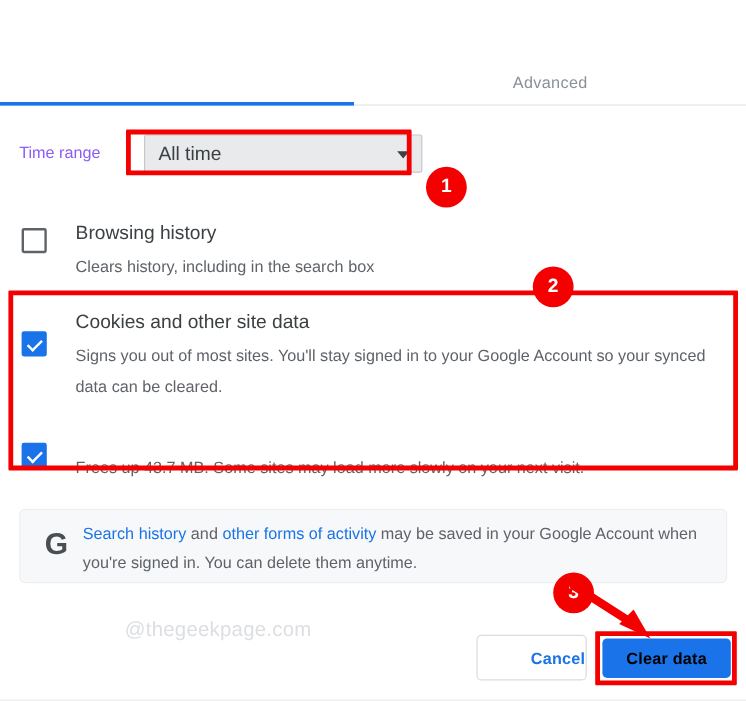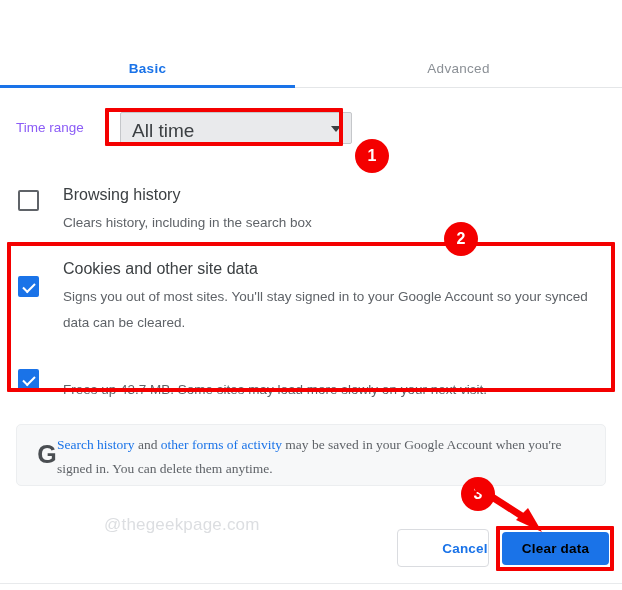--- a/index.html
+++ b/index.html
@@ -101,21 +101,21 @@
     height: 32px;
     background: #e9eaec;
     border: 1px solid #c5c7ca;
     border-radius: 2px;
     cursor: pointer;
   }
   #timerange-value {
     position: absolute;
     left: 11px;
     top: 7px;
-    font-size: 19px;
+    font-size: 16px;
     color: #3c4043;
   }
   #timerange-chevron {
     position: absolute;
     right: 10px;
     top: 13px;
     width: 0;
     height: 0;
     border-left: 5.5px solid transparent;
     border-right: 5.5px solid transparent;
@@ -199,27 +199,26 @@
     height: 30px;
     font-size: 25px;
     font-weight: bold;
     color: #4a4e52;
     line-height: 30px;
     text-align: center;
     font-family: "Liberation Sans", sans-serif;
   }
   #google-panel-text {
     position: absolute;
-    left: 40px;
+    left: 52px;
     top: 8px;
     width: 520px;
     font-size: 13.5px;
     color: #5f6368;
     line-height: 24px;
-    font-family: Liberation Serif, serif;
   }
   #google-panel-text a {
     color: #1a73e8;
     text-decoration: none;
     cursor: pointer;
   }
 
   
   #btn-cancel {
     position: absolute;
@@ -313,21 +312,20 @@
   }
 </style>
 </head>
 <body>
 
 <div id="dialog">
 
 
   <div id="tabstrip">
     <div id="tabstrip-divider"></div>
-    <div class="tab" id="tab-basic">Basic</div>
     <div class="tab" id="tab-advanced">Advanced</div>
     <div id="tab-indicator"></div>
   </div>
 
   <div id="timerange-row">
     <div id="timerange-label">Time range</div>
     <div id="timerange-select">
       <span id="timerange-value">All time</span>
       <span id="timerange-chevron"></span>
     </div>

